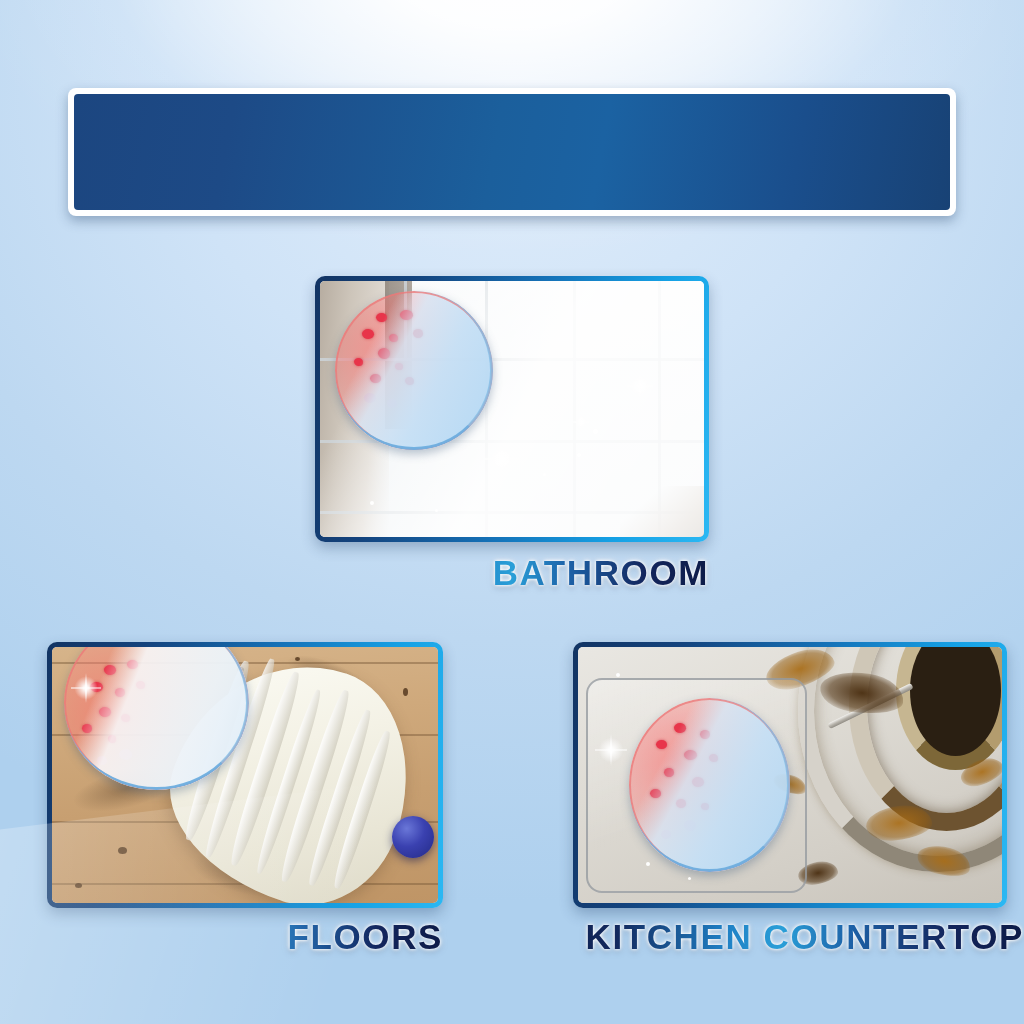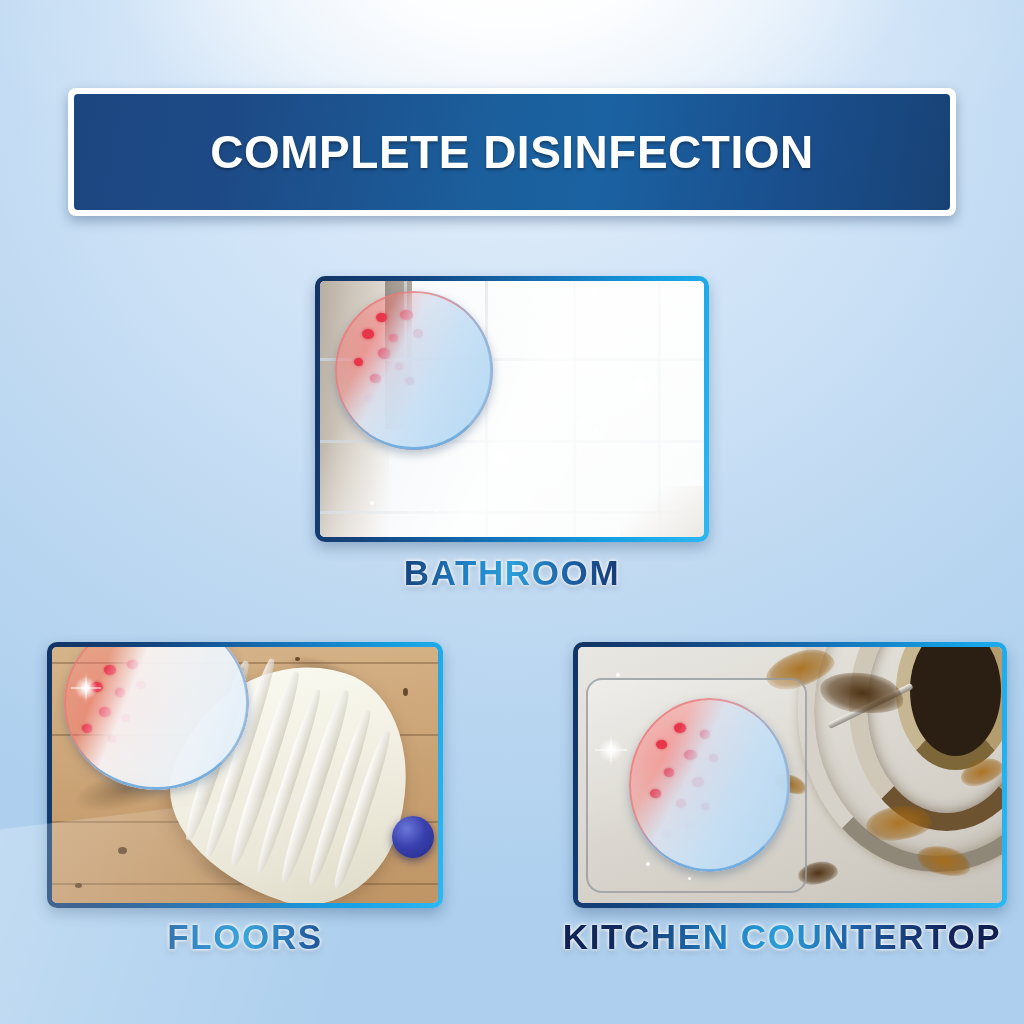--- a/index.html
+++ b/index.html
@@ -90,21 +90,21 @@
     position:relative;
     width:100%; height:100%;
     border-radius:5px;
     overflow:hidden;
     background:#dfe4e6;
   }
 
   
   .label{
     position:absolute;
-    text-align:center;
+    text-align:right;
     font-size:35px;
     font-weight:bold;
     letter-spacing:1.6px;
     white-space:nowrap;
     background:linear-gradient(92deg,#0d1f4d 0%, #13295e 16%, #1f7fc4 38%, #2a9fd8 50%, #1d62a8 64%, #13255c 84%, #0d1b47 100%);
     -webkit-background-clip:text;
     background-clip:text;
     color:transparent;
     -webkit-text-stroke:0px;
     filter:drop-shadow(0 0 1.5px #ffffff) drop-shadow(0 0 2.5px rgba(255,255,255,0.95)) drop-shadow(0 2px 2px rgba(30,60,100,0.25));
@@ -254,21 +254,20 @@
     background:linear-gradient(160deg, rgba(255,255,255,0.35), rgba(255,255,255,0) 60%);
   }
 </style>
 </head>
 <body>
 
 <div id="stage">
 
   <div class="banner">
     <div class="banner-inner">
-      <div class="banner-title">COMPLETE DISINFECTION</div>
     </div>
   </div>
 
   <div class="card" style="left:315px; top:276px; width:394px; height:266px;">
     <div class="frame">
       <div class="photo">
 
         <div class="tilewall"></div>
         <div class="woodstrip"></div>
         <div class="woodstrip2"></div>

